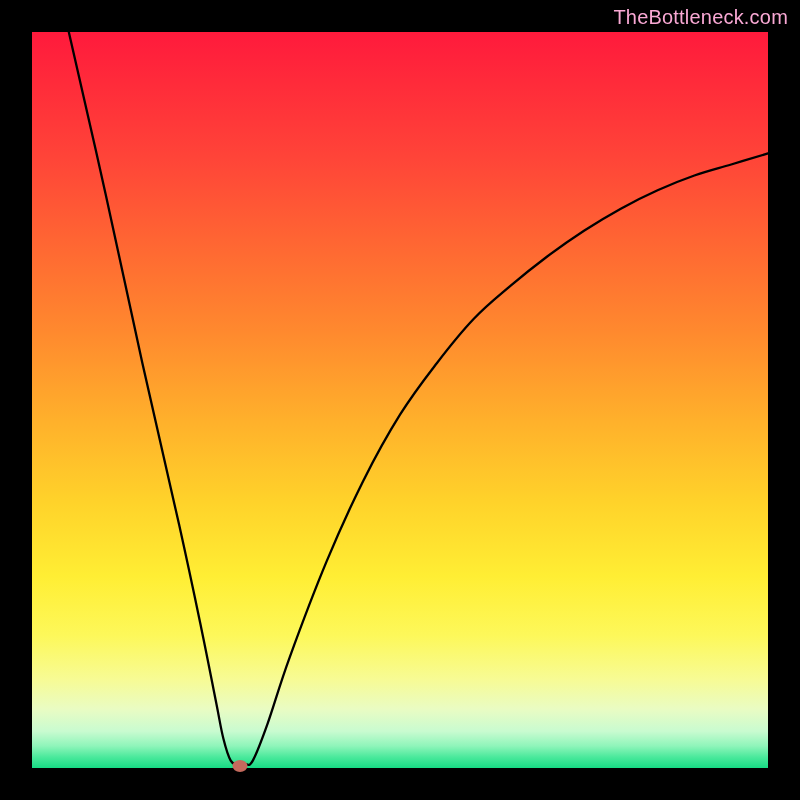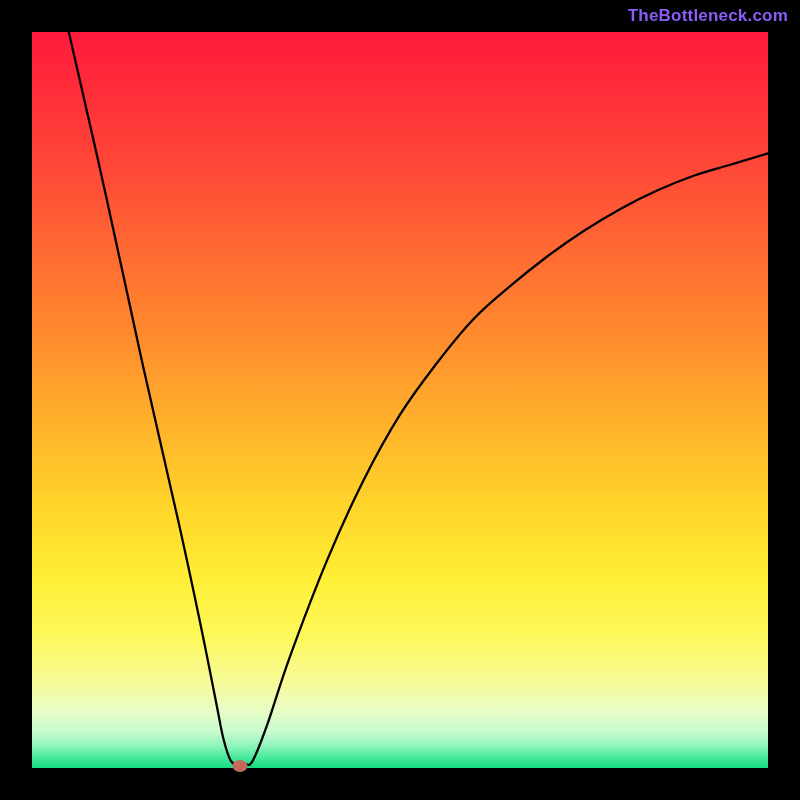--- a/index.html
+++ b/index.html
@@ -41,23 +41,23 @@
       #c9fbd0 95%,
       #8ff5ba 97%,
       #4be99c 98.5%,
       #17db84 100%
     );
   }
   .watermark {
     position: absolute;
     top: 6px;
     right: 12px;
-    color: #8b5cf6;
-    font-size: 17px;
-    font-weight: 700;
+    color: #f9a8d4;
+    font-size: 20px;
+    font-weight: 400;
     letter-spacing: 0.2px;
     user-select: none;
   }
   svg.curve {
     position: absolute;
     left: 0;
     top: 0;
     width: 736px;
     height: 736px;
     overflow: visible;

